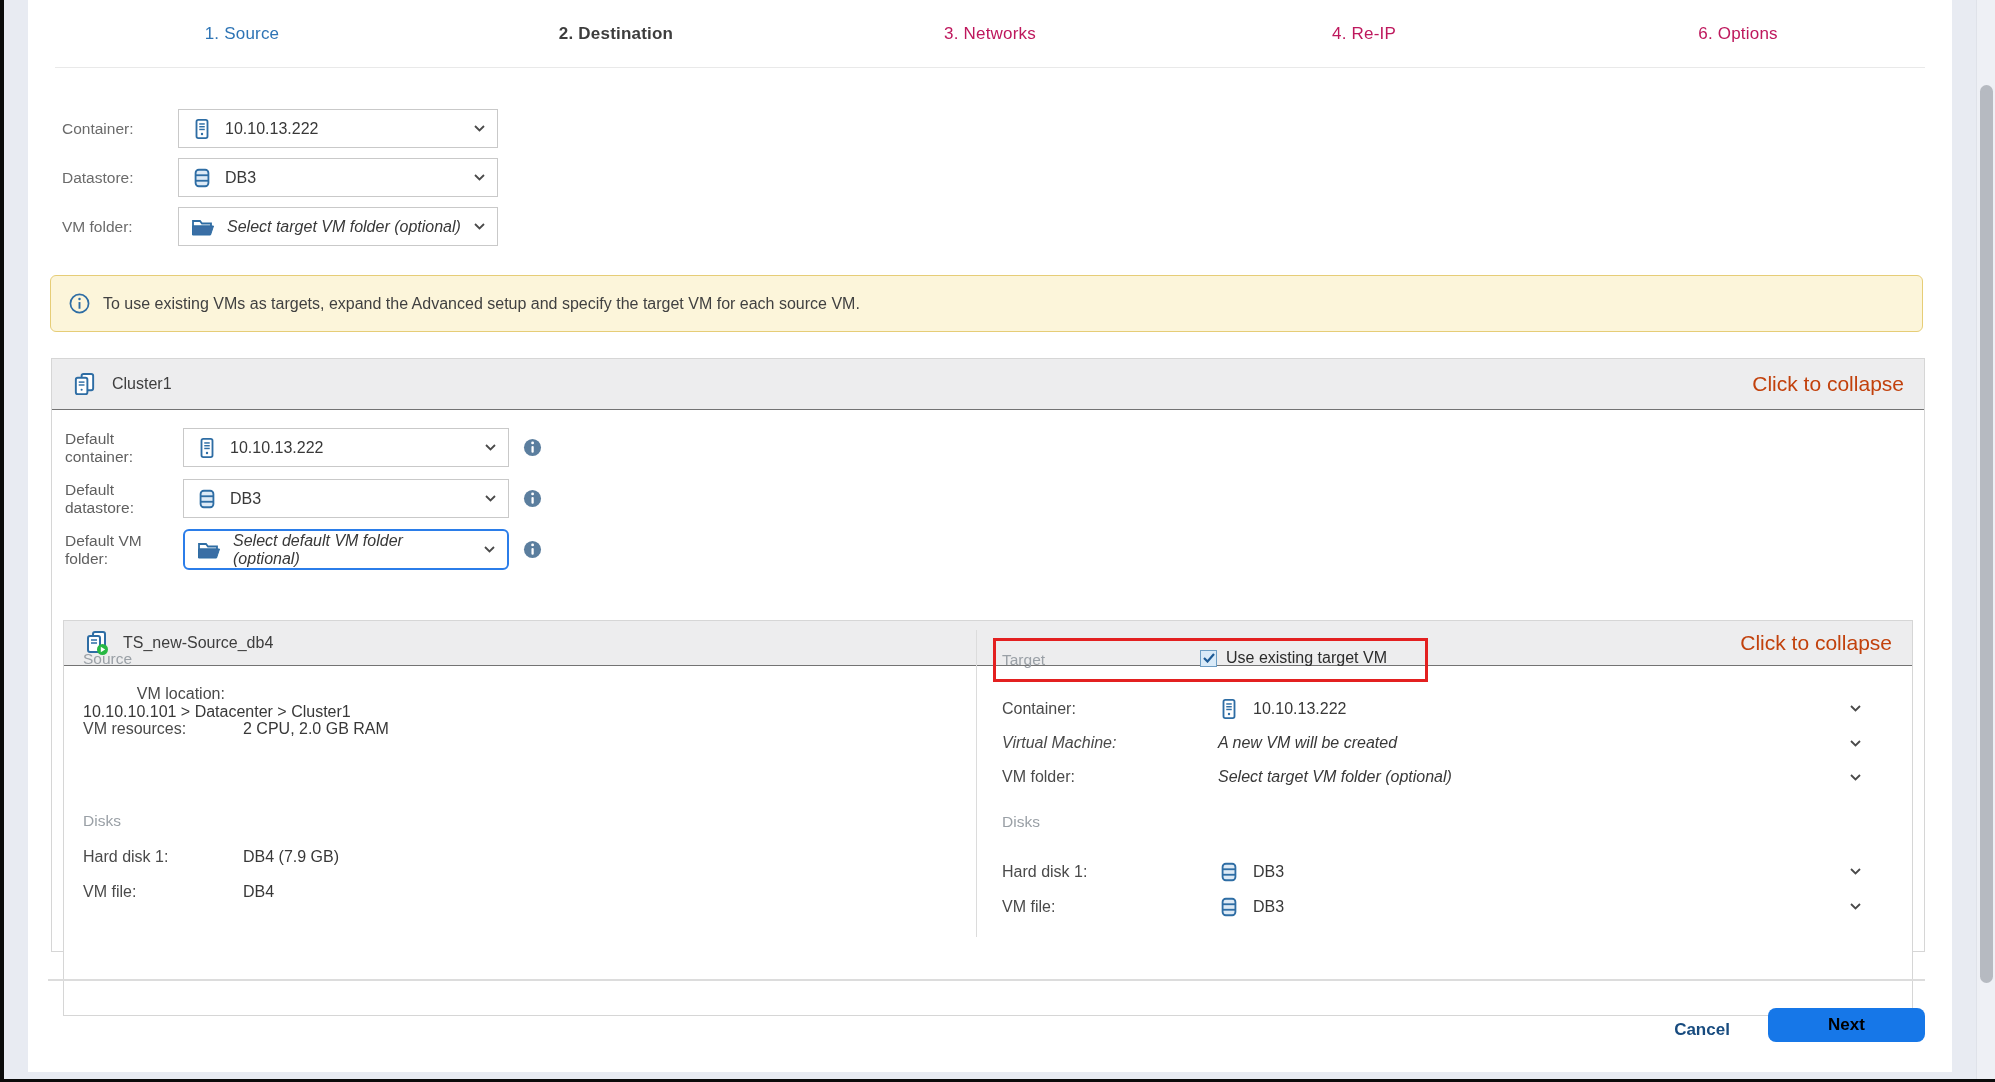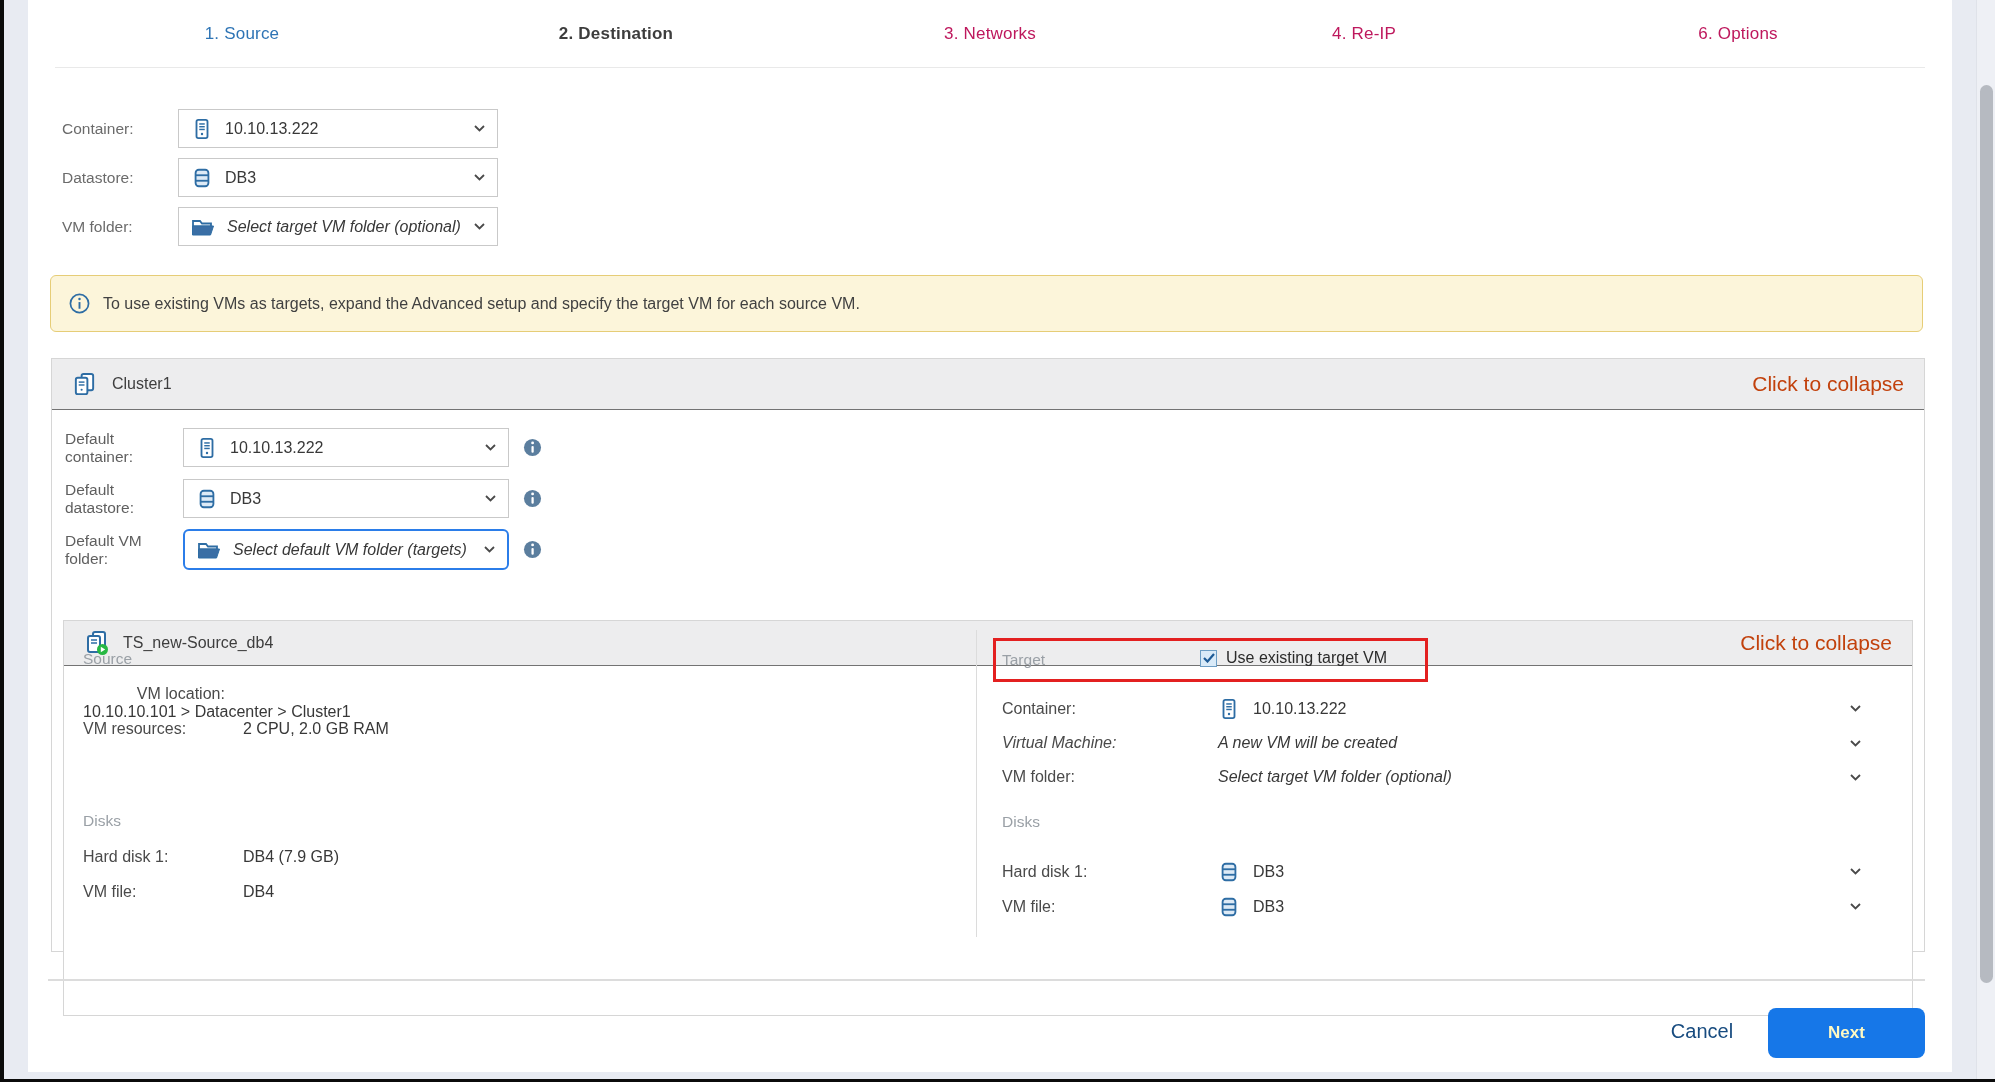--- a/index.html
+++ b/index.html
@@ -49,23 +49,23 @@
   .sec-hd{position:absolute;font-size:15.5px;color:#9aa0a6;}
   .icon-val{display:flex;align-items:center;gap:13px;}
   .chev-abs{position:absolute;left:1822px;display:flex;align-items:center;}
   
   .red-box{position:absolute;left:965px;top:638px;width:435px;height:44px;box-sizing:border-box;border:3px solid #e32020;}
   .checkbox{box-sizing:border-box;width:17px;height:17px;border:1px solid #6d9dc4;background:#d9eaf8;
             display:inline-flex;align-items:center;justify-content:center;}
   
   .footer-divider{position:absolute;left:20px;top:979px;width:1877px;height:2px;background:#dcdcdc;}
   .cancel-link{position:absolute;left:1628px;top:1020px;width:92px;text-align:center;
-               font-size:20px;font-weight:normal;color:#174b7f;cursor:pointer;}
-  .next-btn{position:absolute;left:1740px;top:1008px;width:157px;height:50px;background:#1677e8;border:none;
-            border-radius:8px;color:#fef9c3;font-size:17px;font-weight:bold;font-family:"Liberation Sans",sans-serif;
+               font-size:17px;font-weight:bold;color:#174b7f;cursor:pointer;}
+  .next-btn{position:absolute;left:1740px;top:1008px;width:157px;height:34px;background:#1677e8;border:none;
+            border-radius:8px;color:#000000;font-size:17px;font-weight:bold;font-family:"Liberation Sans",sans-serif;
             display:flex;align-items:center;justify-content:center;cursor:pointer;}
   svg{display:block;}
 </style>
 </head>
 <body>
 
 <div class="app">
   <div class="edge-left"></div>
   <div class="gutter-left"></div>
   <div class="gutter-right"></div>
@@ -226,21 +226,21 @@
 
     <div class="f-row d-row" style="top:529px;left:37px;">
       <span class="f-label">Default VM folder:</span>
       <div class="field focused">
         <span>
           <svg viewBox="0 0 24 20" width="24" height="20">
               <path d="M2 4 h7 l2 2.5 h9 v3 H2 z" fill="#fff" stroke="#2e6da4" stroke-width="1.8"></path>
               <path d="M1.5 9 h21 l-3 9 h-18 z" fill="#3a6ea5" stroke="#2e6da4" stroke-width="1"></path>
             </svg>
         </span>
-        <span class="it">Select default VM folder (targets)</span>
+        <span class="it">Select default VM folder (optional)</span>
         <span class="chev">
             <svg width="11" height="7" viewBox="0 0 11 7">
               <polyline points="1,1 5.5,5.5 10,1" fill="none" stroke="#4a4a4a" stroke-width="1.8"></polyline>
             </svg>
           </span>
       </div>
       <span class="info-i">
         <svg viewBox="0 0 20 20" width="19" height="19">
             <circle cx="10" cy="10" r="9" fill="#5b7e9e"></circle>
             <rect x="8.9" y="8.3" width="2.4" height="7.2" rx="1.1" fill="#fff"></rect>

